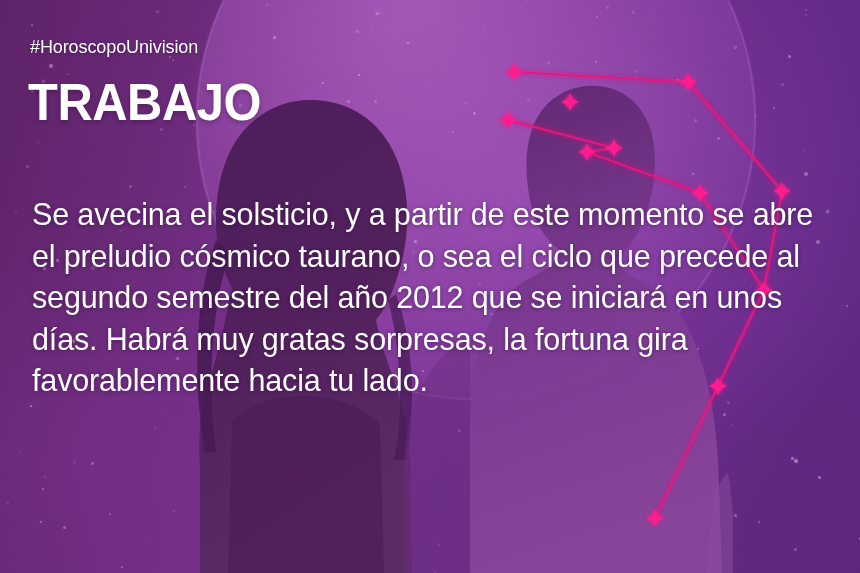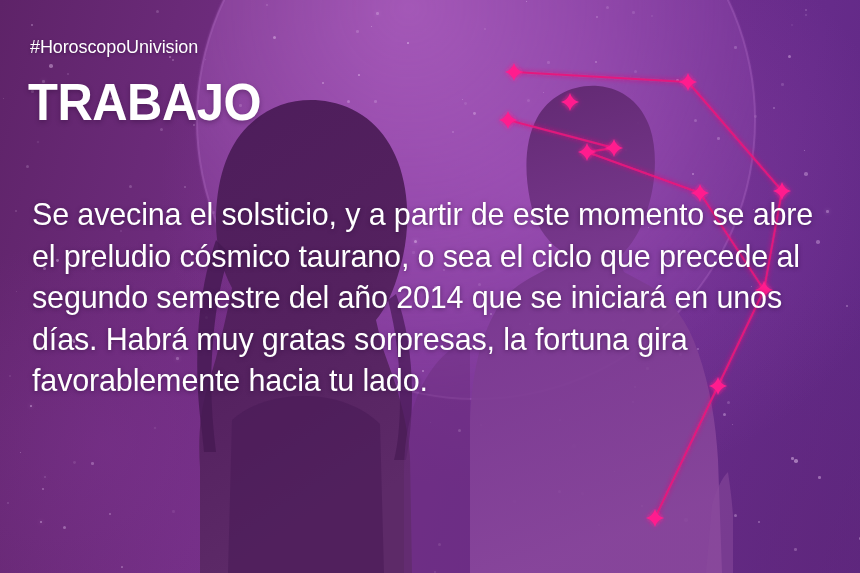--- a/index.html
+++ b/index.html
@@ -435,16 +435,16 @@
         <path d="M782 182 Q783.9 189.1 791 191 Q783.9 192.9 782 200 Q780.1 192.9 773 191 Q780.1 189.1 782 182 Z" fill="#ff1e8e" filter="url(#softGlow)"></path>
         <path d="M764 281 Q765.9 288.1 773 290 Q765.9 291.9 764 299 Q762.1 291.9 755 290 Q762.1 288.1 764 281 Z" fill="#ff1e8e" filter="url(#softGlow)"></path>
         <path d="M718 377 Q719.9 384.1 727 386 Q719.9 387.9 718 395 Q716.1 387.9 709 386 Q716.1 384.1 718 377 Z" fill="#ff1e8e" filter="url(#softGlow)"></path>
         <path d="M655 509 Q656.9 516.1 664 518 Q656.9 519.9 655 527 Q653.1 519.9 646 518 Q653.1 516.1 655 509 Z" fill="#ff1e8e" filter="url(#softGlow)"></path>
       </g>
     </svg>
 
   <div class="content">
     <div class="hashtag">#HoroscopoUnivision</div>
     <div class="headline">TRABAJO</div>
-    <div class="body-copy">Se avecina el solsticio, y a partir de este momento se abre el preludio cósmico taurano, o sea el ciclo que precede al segundo semestre del año 2014 que se iniciará en unos días. Habrá muy gratas sorpresas, la fortuna gira favorablemente hacia tu lado.</div>
+    <div class="body-copy">Se avecina el solsticio, y a partir de este momento se abre el preludio cósmico taurano, o sea el ciclo que precede al segundo semestre del año 2012 que se iniciará en unos días. Habrá muy gratas sorpresas, la fortuna gira favorablemente hacia tu lado.</div>
   </div>
 
 </div>
 
 </body></html>

